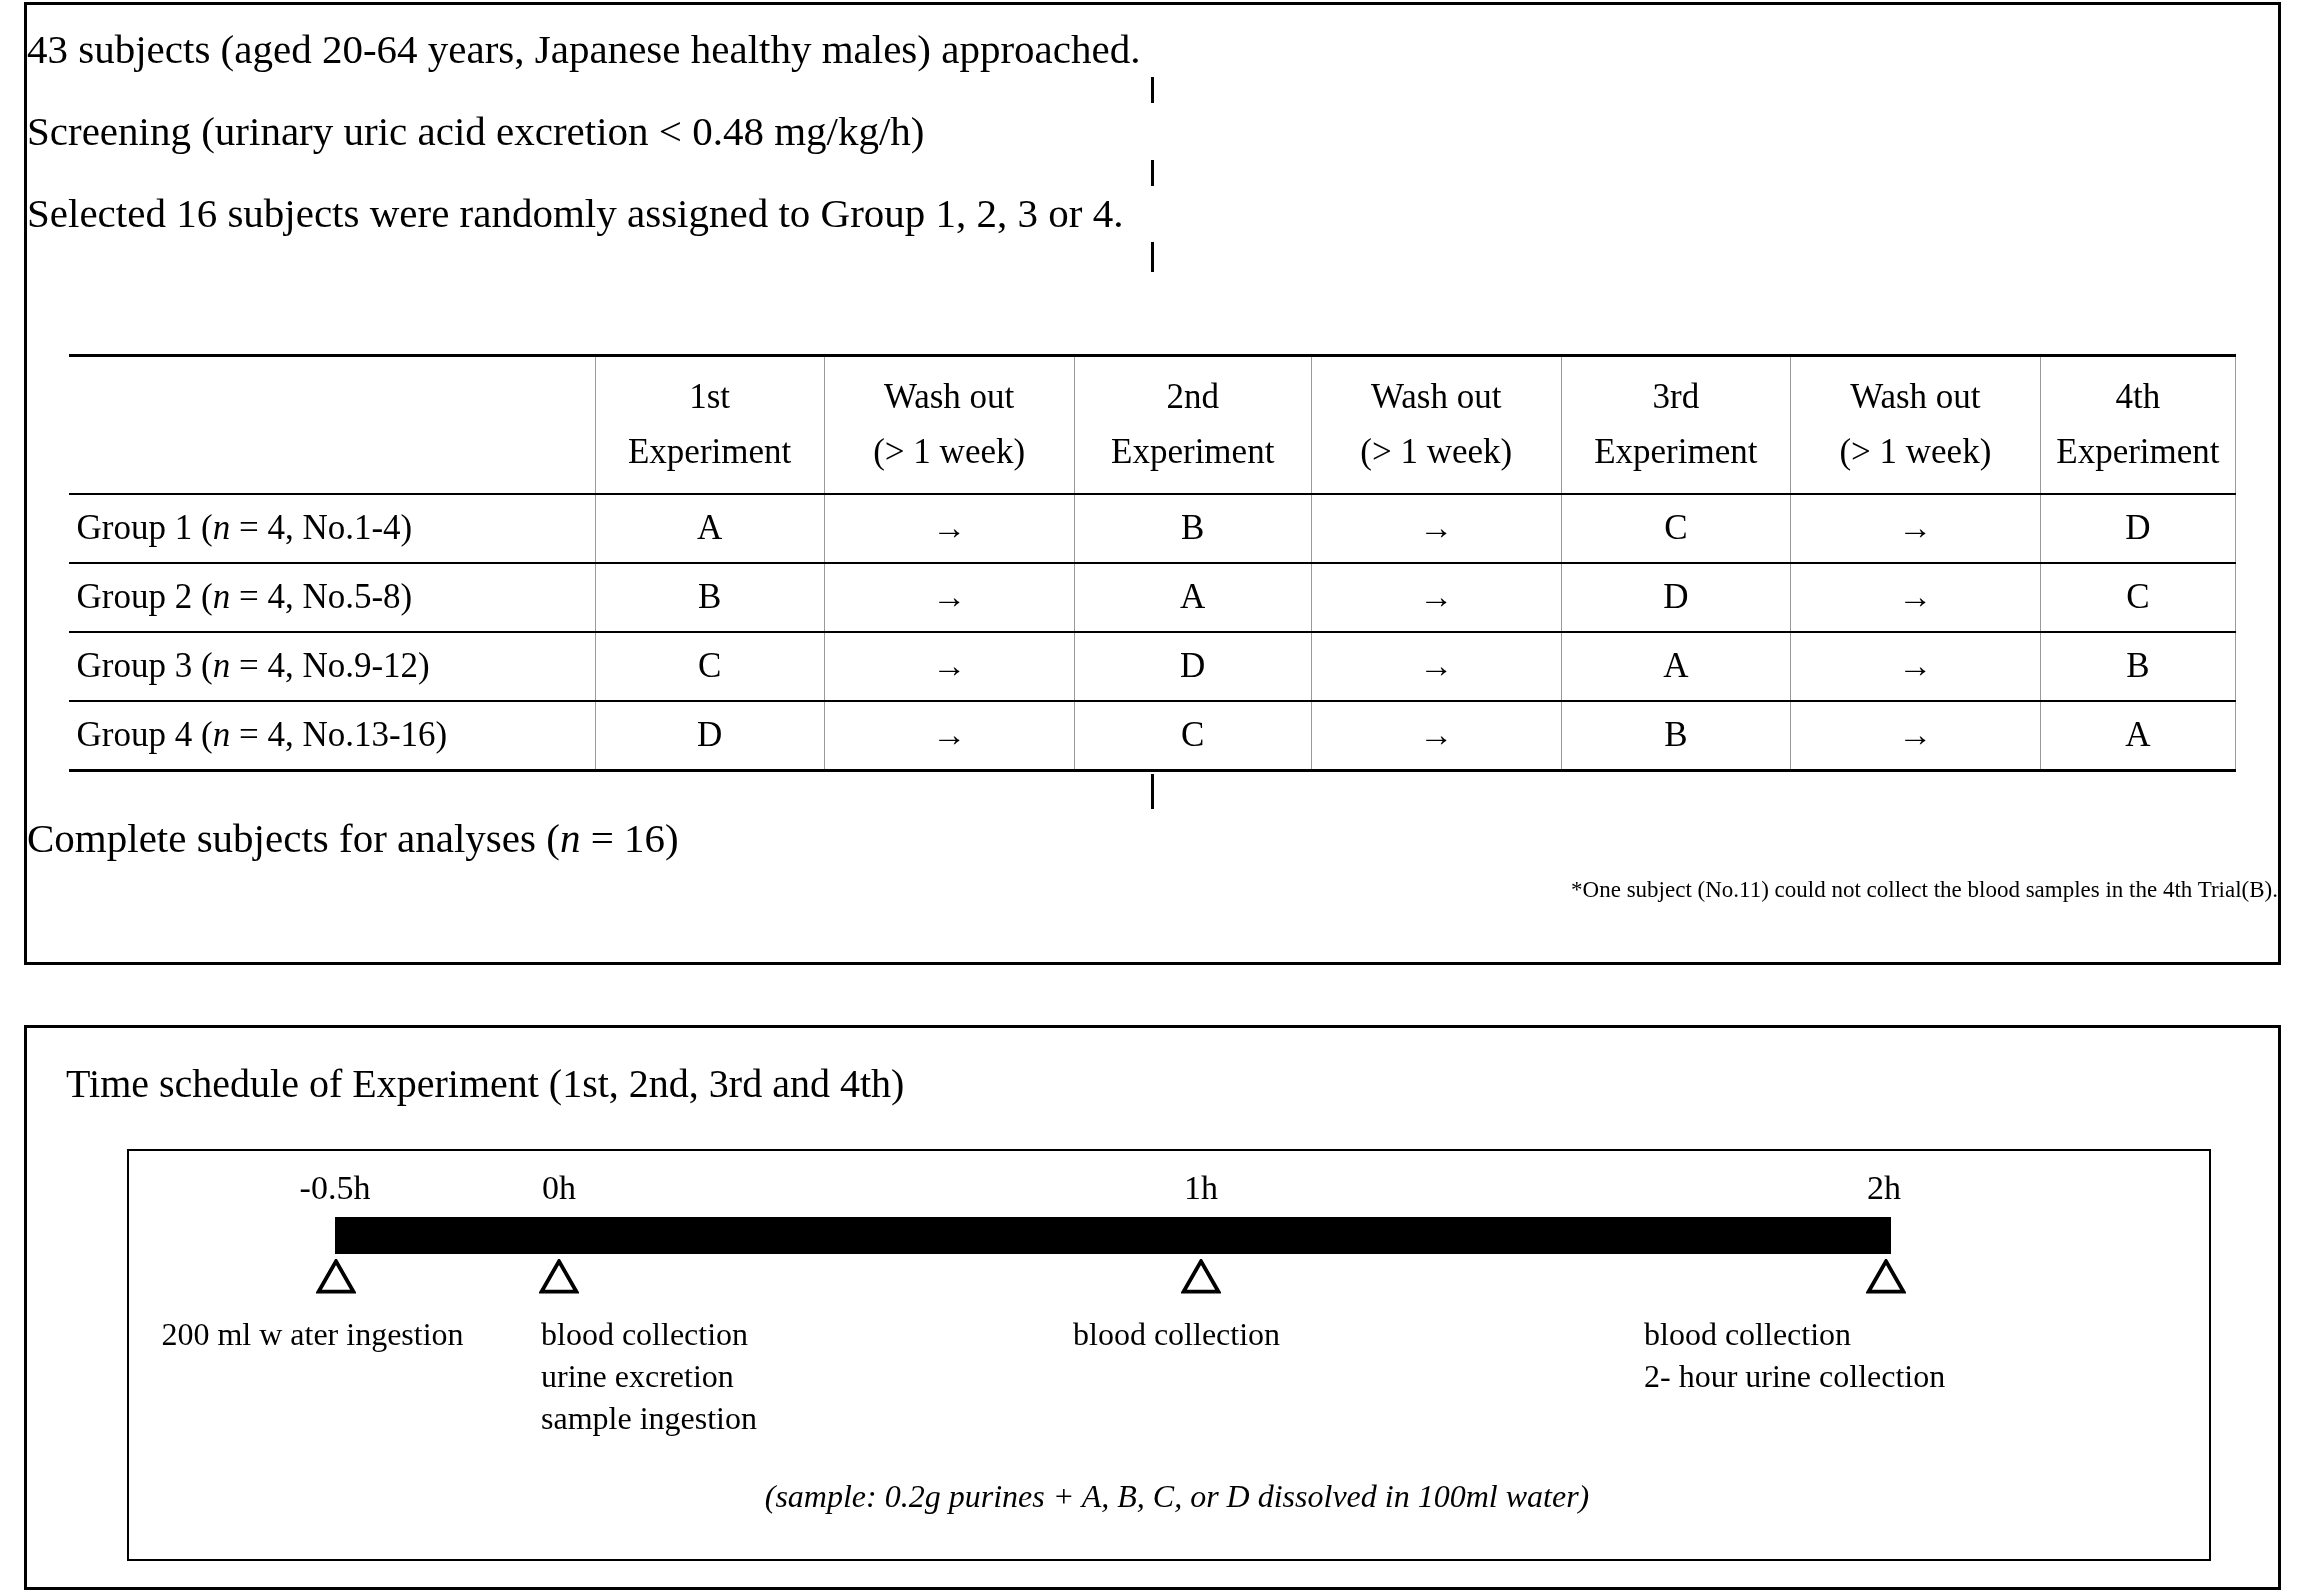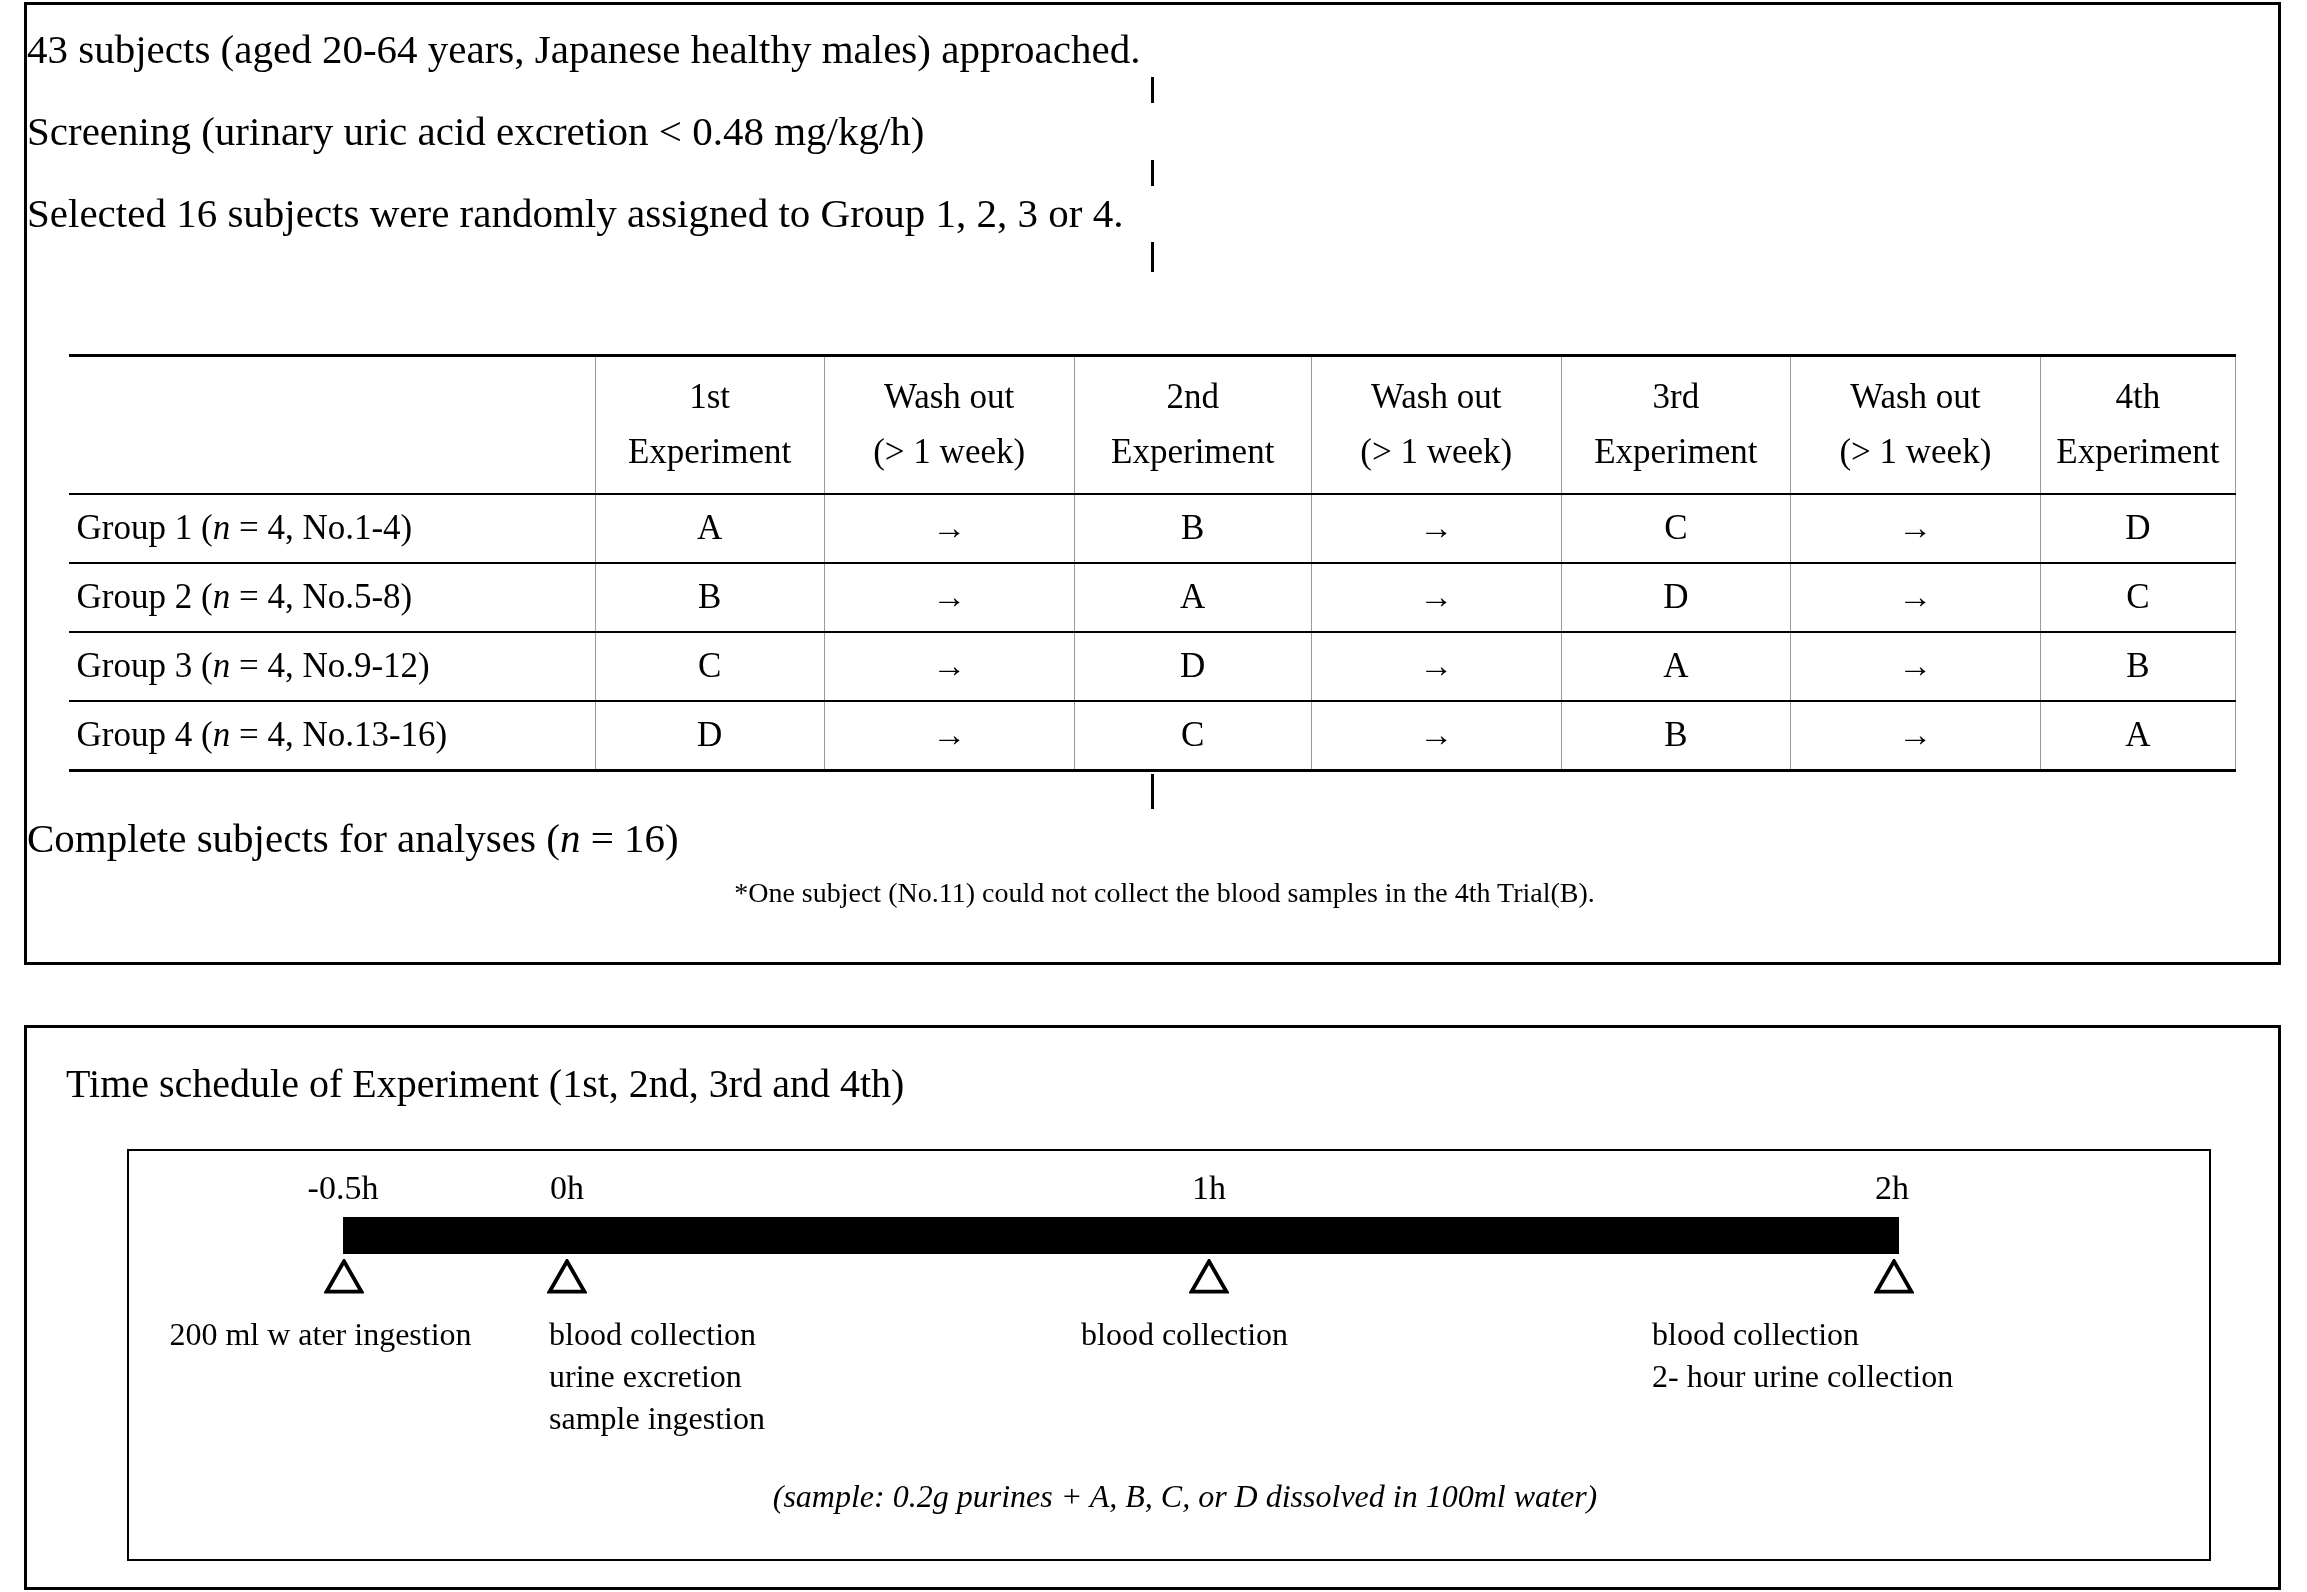--- a/index.html
+++ b/index.html
@@ -111,22 +111,22 @@
   .arrow { font-size: 34px; }
 
   #flow-bottom {
     position: absolute;
     left: 0;
     top: 769px;
     width: 100%;
   }
   #flow-bottom .flow-connector { margin-bottom: 9.2px; }
   #note-star {
-    text-align: center;
-    font-size: 28px;
+    text-align: right;
+    font-size: 23px;
     margin-top: 18.3px;
     white-space: nowrap;
     margin-left: 24px;
   }
 
   
   #schedule-title {
     position: absolute;
     left: 39px;
     top: 32px;
@@ -137,21 +137,21 @@
     position: absolute;
     left: 100px;
     top: 121px;
     width: 2084px;
     height: 412px;
     border: 2.3px solid #000;
     box-sizing: border-box;
   }
   #timeline-inner {
     position: absolute;
-    left: 16px;
+    left: 8px;
     top: 0;
     width: 100%;
     height: 100%;
   }
   .tick-label {
     position: absolute;
     font-size: 34px;
     transform: translateX(-50%);
     white-space: nowrap;
     top: 18.3px;

